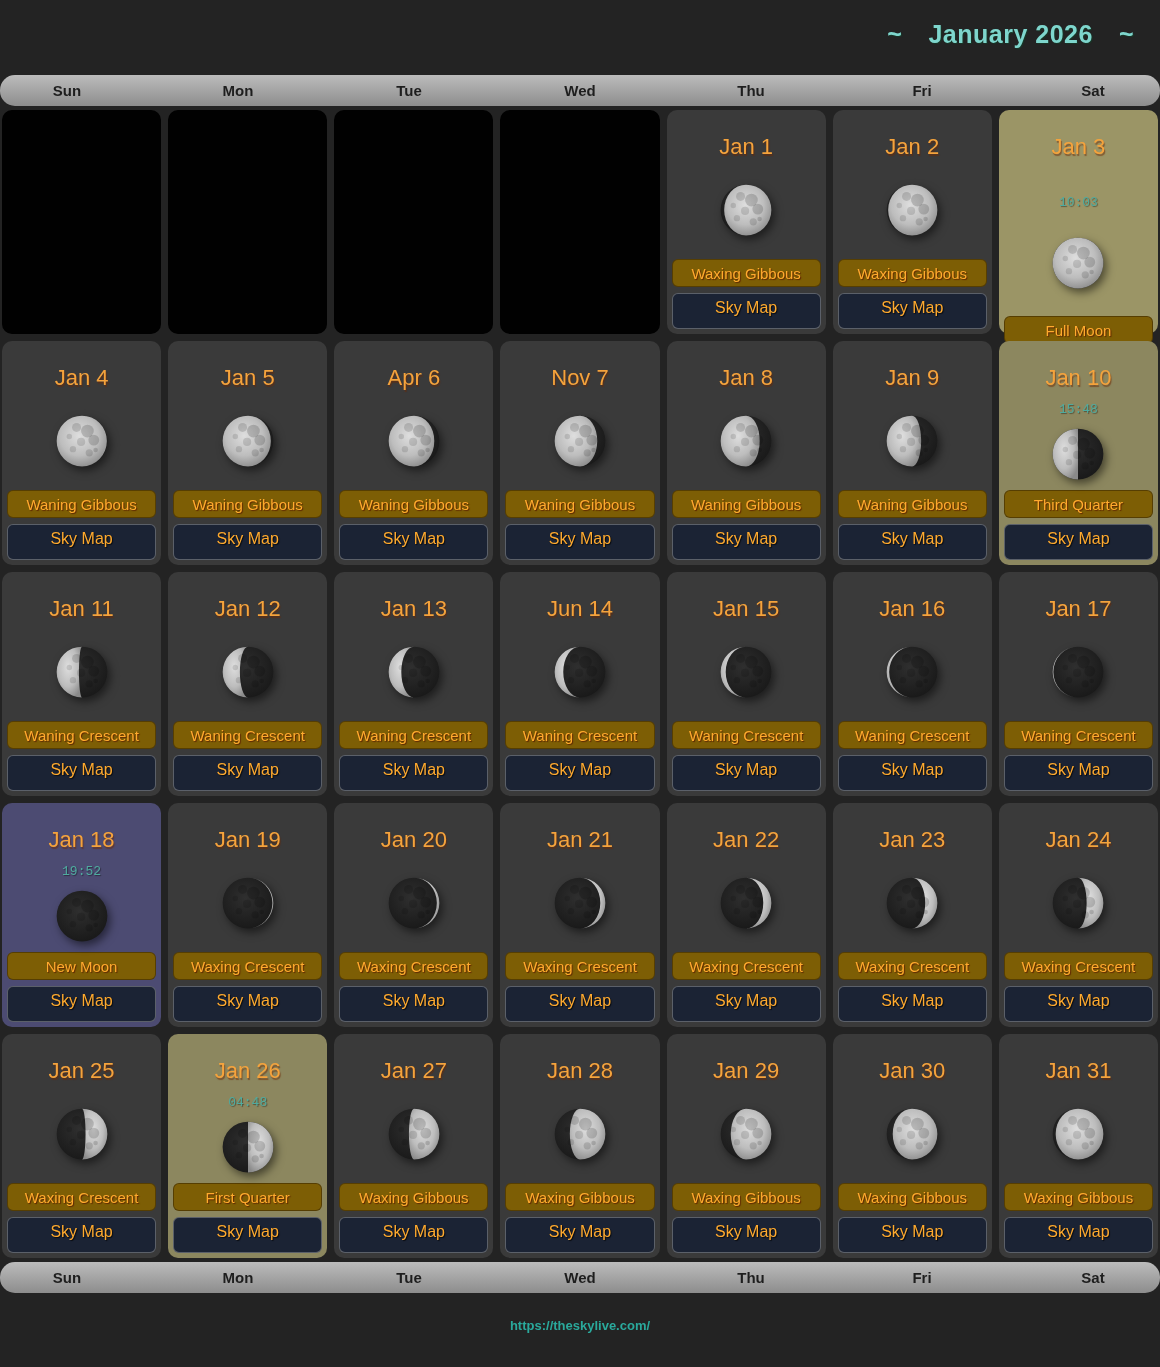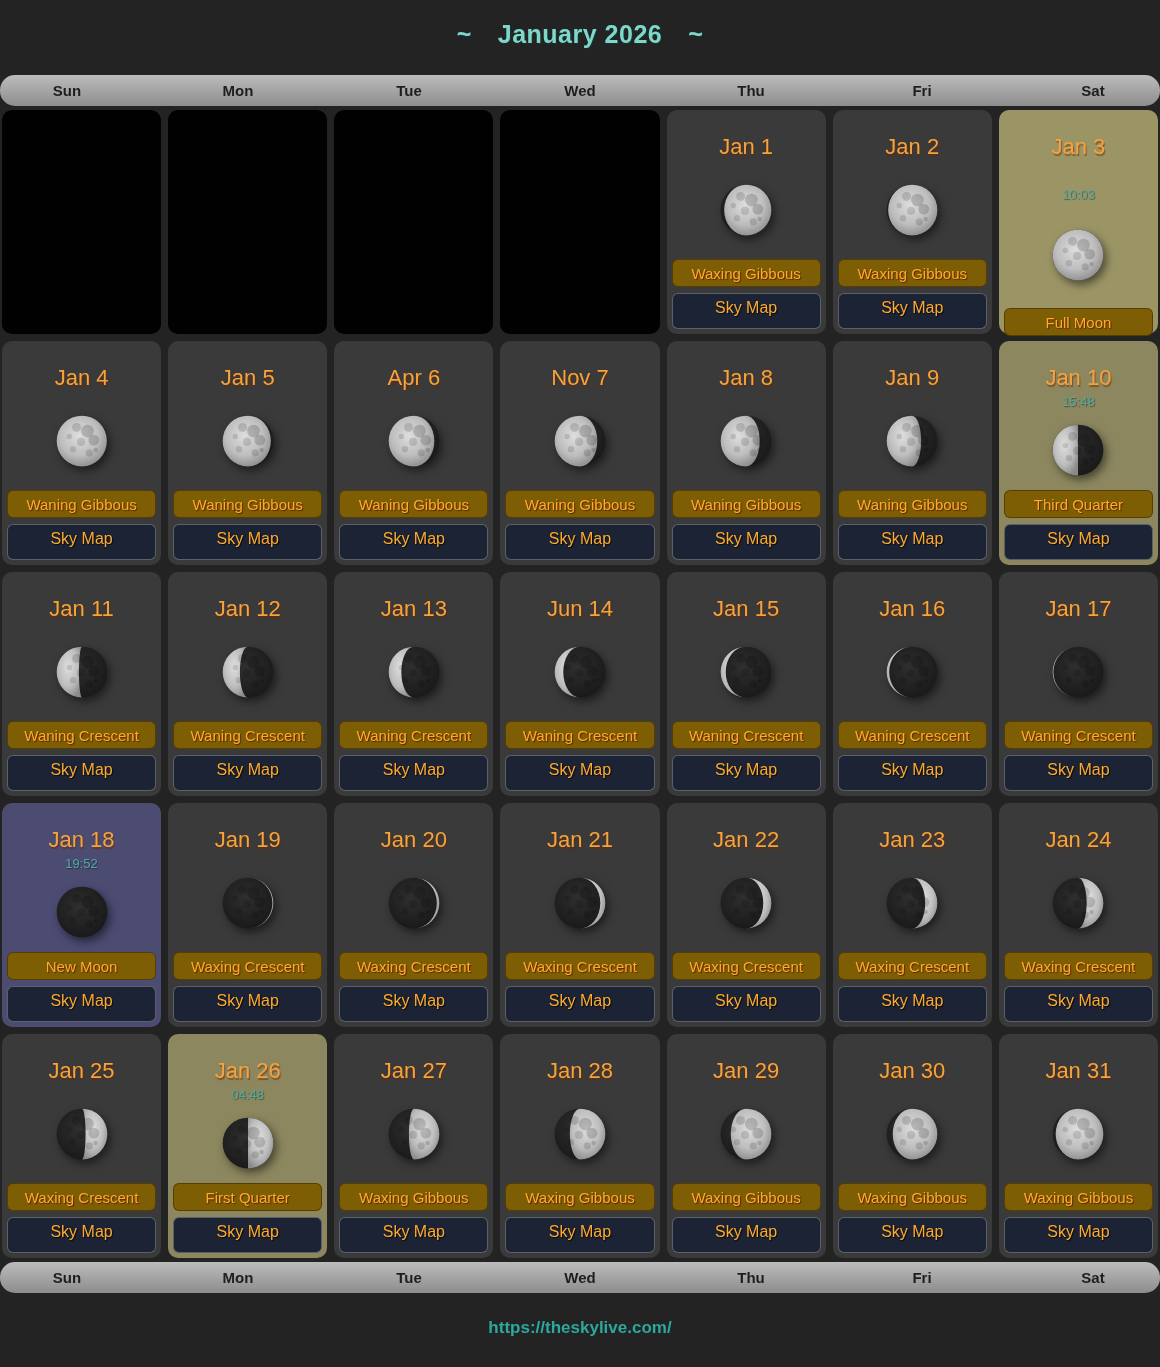--- a/index.html
+++ b/index.html
@@ -12,21 +12,21 @@
   }
   *{box-sizing:border-box;margin:0;padding:0;}
   html,body{width:1160px;height:1367px;overflow:hidden;}
   body{
     background:var(--page-bg);
     font-family:"Liberation Sans", sans-serif;
     -webkit-font-smoothing:antialiased;
   }
   
   .title{
-    margin-top:20px; height:34px; text-align:center;
+    margin-top:20px; height:34px; text-align:right;
     color:var(--title-text); font-size:25px; font-weight:bold;
     text-shadow:1px 1px 1px rgba(20,60,40,.8);
     letter-spacing:.5px;
   }
   .title .tilde{margin:0 26px; font-weight:bold;}
   
   .daybar{
     width:1160px; height:31px; margin-top:21px;
     border-radius:15px;
     background:linear-gradient(180deg,#bcbcbc 0%,#a2a2a2 55%,#8d8d8d 100%);
@@ -50,22 +50,23 @@
   }
   .cell.empty{background:var(--empty-bg);}
   .cell.full{background:var(--full-bg);gap:24px;}
   .cell.quarter{background:var(--quarter-bg);}
   .cell.new{background:var(--new-bg);}
   .date{
     margin-top:12px; font-size:22px; color:var(--date-text);
     text-shadow:1px 2px 1px rgba(110,40,0,.55);
   }
   .time{
-    margin-top:3px; height:15px; font-size:13px; color:var(--time-text);
+    margin-top:11px; height:15px; font-size:13px; color:var(--time-text);
     text-shadow:1px 1px 1px rgba(0,0,0,.4);
+    font-family:Liberation Mono, monospace;
   }
   .moon-wrap{
     flex:1; display:flex; align-items:center; justify-content:center;
   }
   .moon-wrap svg{
     width:58px; height:58px;
     filter:drop-shadow(3px 4px 4px rgba(0,0,0,.5));
   }
   .btn{
     height:28px; line-height:28px; border-radius:6px;
@@ -78,21 +79,21 @@
   }
   .btn.skymap{
     margin-top:6px; height:36px; line-height:27px; font-size:16px;
     background:var(--sky-bg); color:var(--sky-text);
     border:1px solid rgba(170,170,170,.45);
     text-shadow:1px 1px 1px rgba(0,0,0,.7);
   }
   
   .footer{
     margin-top:25px; text-align:center;
-    color:var(--url-text); font-size:17px; font-weight:bold;
+    color:var(--url-text); font-size:13px; font-weight:bold;
   }
 </style>
 </head>
 <body>
 
 <div class="title">
   <span class="tilde">~</span><span>January 2026</span><span class="tilde">~</span>
 </div>
 
 <div class="daybar top">

